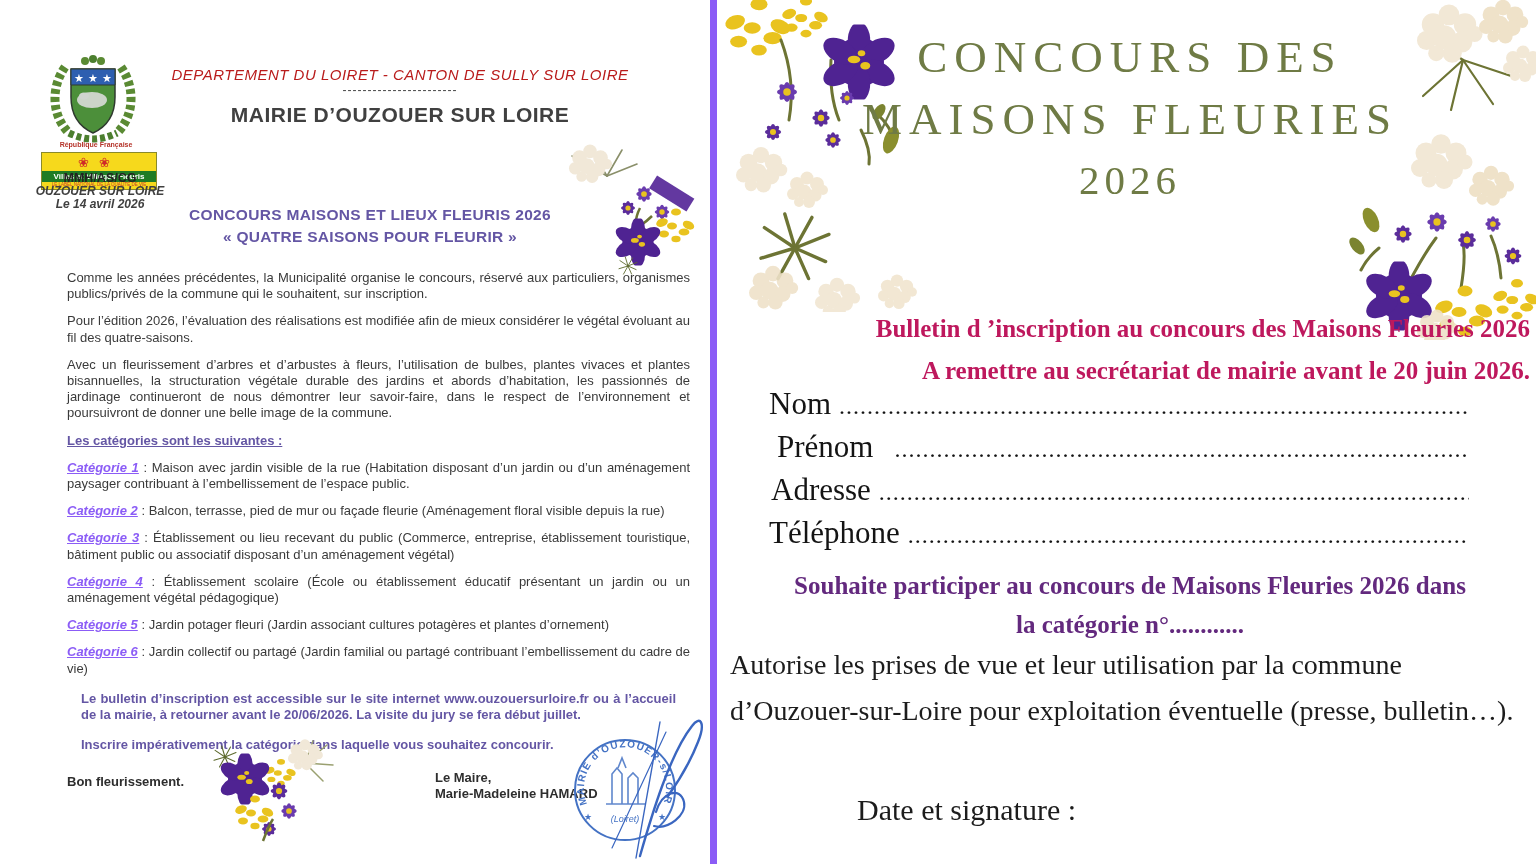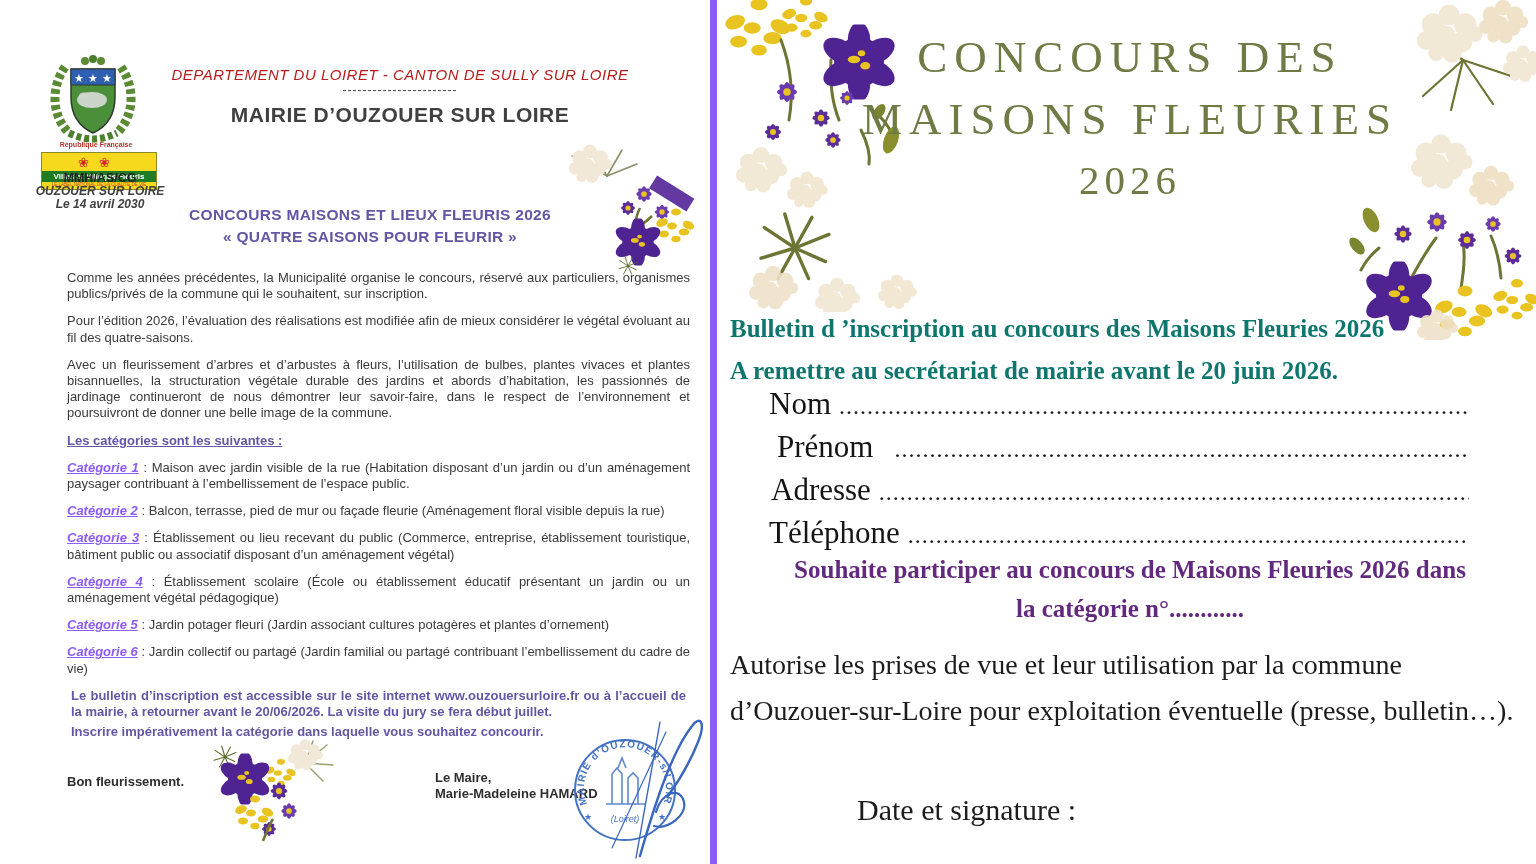--- a/index.html
+++ b/index.html
@@ -23,39 +23,39 @@
   .dashes{font-size:12px;color:#474747;letter-spacing:1px;line-height:14px;}
   .mairie{font-size:21px;font-weight:bold;color:#404040;letter-spacing:.5px;margin-top:6px;}
   .ctitle{position:absolute;left:150px;top:204px;width:440px;text-align:center;
           color:#6456a4;font-weight:bold;font-size:15.5px;line-height:22px;letter-spacing:.3px;}
   .bodycol{position:absolute;left:67px;top:270px;width:623px;font-size:13px;line-height:16.2px;
            text-align:justify;color:#3a3a3a;}
   .bodycol p{margin:0 0 11px 0;}
   .purple-h{color:#6456a4;font-weight:bold;text-decoration:underline;}
   .cat-label{color:#8b5cf6;font-weight:bold;font-style:italic;text-decoration:underline;}
   .note{color:#6456a4;font-weight:bold;}
-  .note p{margin:4px;}
+  .note p{margin:14px;}
   .closing{position:absolute;left:67px;top:774px;font-weight:bold;font-size:13px;color:#2e2e2e;}
   .sigblock{position:absolute;left:435px;top:770px;font-weight:bold;font-size:13px;
             line-height:16px;color:#2e2e2e;}
   
   #formpage{position:absolute;left:710px;top:0;width:826px;height:864px;background:#fff;
             border-left:7px solid #8b5cf6;font-family:"Liberation Serif",serif;}
   .ftitle{position:absolute;left:0;top:26px;width:826px;text-align:center;color:#6f7b45;}
   .ftitle .l1,.ftitle .l2{font-size:45px;letter-spacing:7px;line-height:62px;}
   .ftitle .l3{font-size:41px;letter-spacing:5px;line-height:60px;}
-  .fheading{position:absolute;left:13px;top:308px;width:800px;text-align:left;
-            color:#0f766e;font-weight:bold;font-size:25px;line-height:42px;}
+  .fheading{position:absolute;left:13px;top:308px;width:800px;text-align:right;
+            color:#be185d;font-weight:bold;font-size:25px;line-height:42px;}
   .fields{position:absolute;left:52px;top:386px;width:700px;}
   .frow{display:flex;align-items:baseline;height:43px;font-size:31px;color:#141414;}
   .frow:nth-child(2){margin-left:8px;gap:13px;}
   .frow:nth-child(3){margin-left:2px;}
   .leader{flex:1;overflow:hidden;white-space:nowrap;font-size:24px;letter-spacing:1px;
           margin-left:8px;color:#141414;}
-  .participate{position:absolute;left:13px;top:550px;width:800px;text-align:center;
+  .participate{position:absolute;left:13px;top:566px;width:800px;text-align:center;
                color:#63297e;font-weight:bold;font-size:25px;line-height:39px;}
   .authorize{position:absolute;left:13px;top:642px;width:800px;text-align:left;
              font-size:28px;line-height:46px;color:#1c1c1c;}
   .datesig{position:absolute;left:140px;top:793px;font-size:30px;color:#1c1c1c;}
   .deco{position:absolute;pointer-events:none;}
   .txt-layer{position:relative;z-index:2;}
   svg text{font-family:"Liberation Sans",sans-serif;}
 </style>
 </head>
 <body>
@@ -149,21 +149,21 @@
 
     <div class="badge">
       <div class="flowers">❀❀</div>
       <div class="band">Villes et Villages Fleuris</div>
       <div class="sub">LE LABEL NATIONAL DE LA QUALITÉ DE VIE</div>
     </div>
 
     <div class="refblock">
       <div class="ref">MMH/AS/CG</div>
       <div class="place">OUZOUER SUR LOIRE</div>
-      <div class="date">Le 14 avril 2030</div>
+      <div class="date">Le 14 avril 2026</div>
     </div>
 
     <div class="depthead">
       <div class="dept-line">DEPARTEMENT DU LOIRET - CANTON DE SULLY SUR LOIRE</div>
       <div class="dashes">-----------------------</div>
       <div class="mairie">MAIRIE D’OUZOUER SUR LOIRE</div>
     </div>
 
     <div class="ctitle">
       <div>CONCOURS MAISONS ET LIEUX FLEURIS 2026</div>

